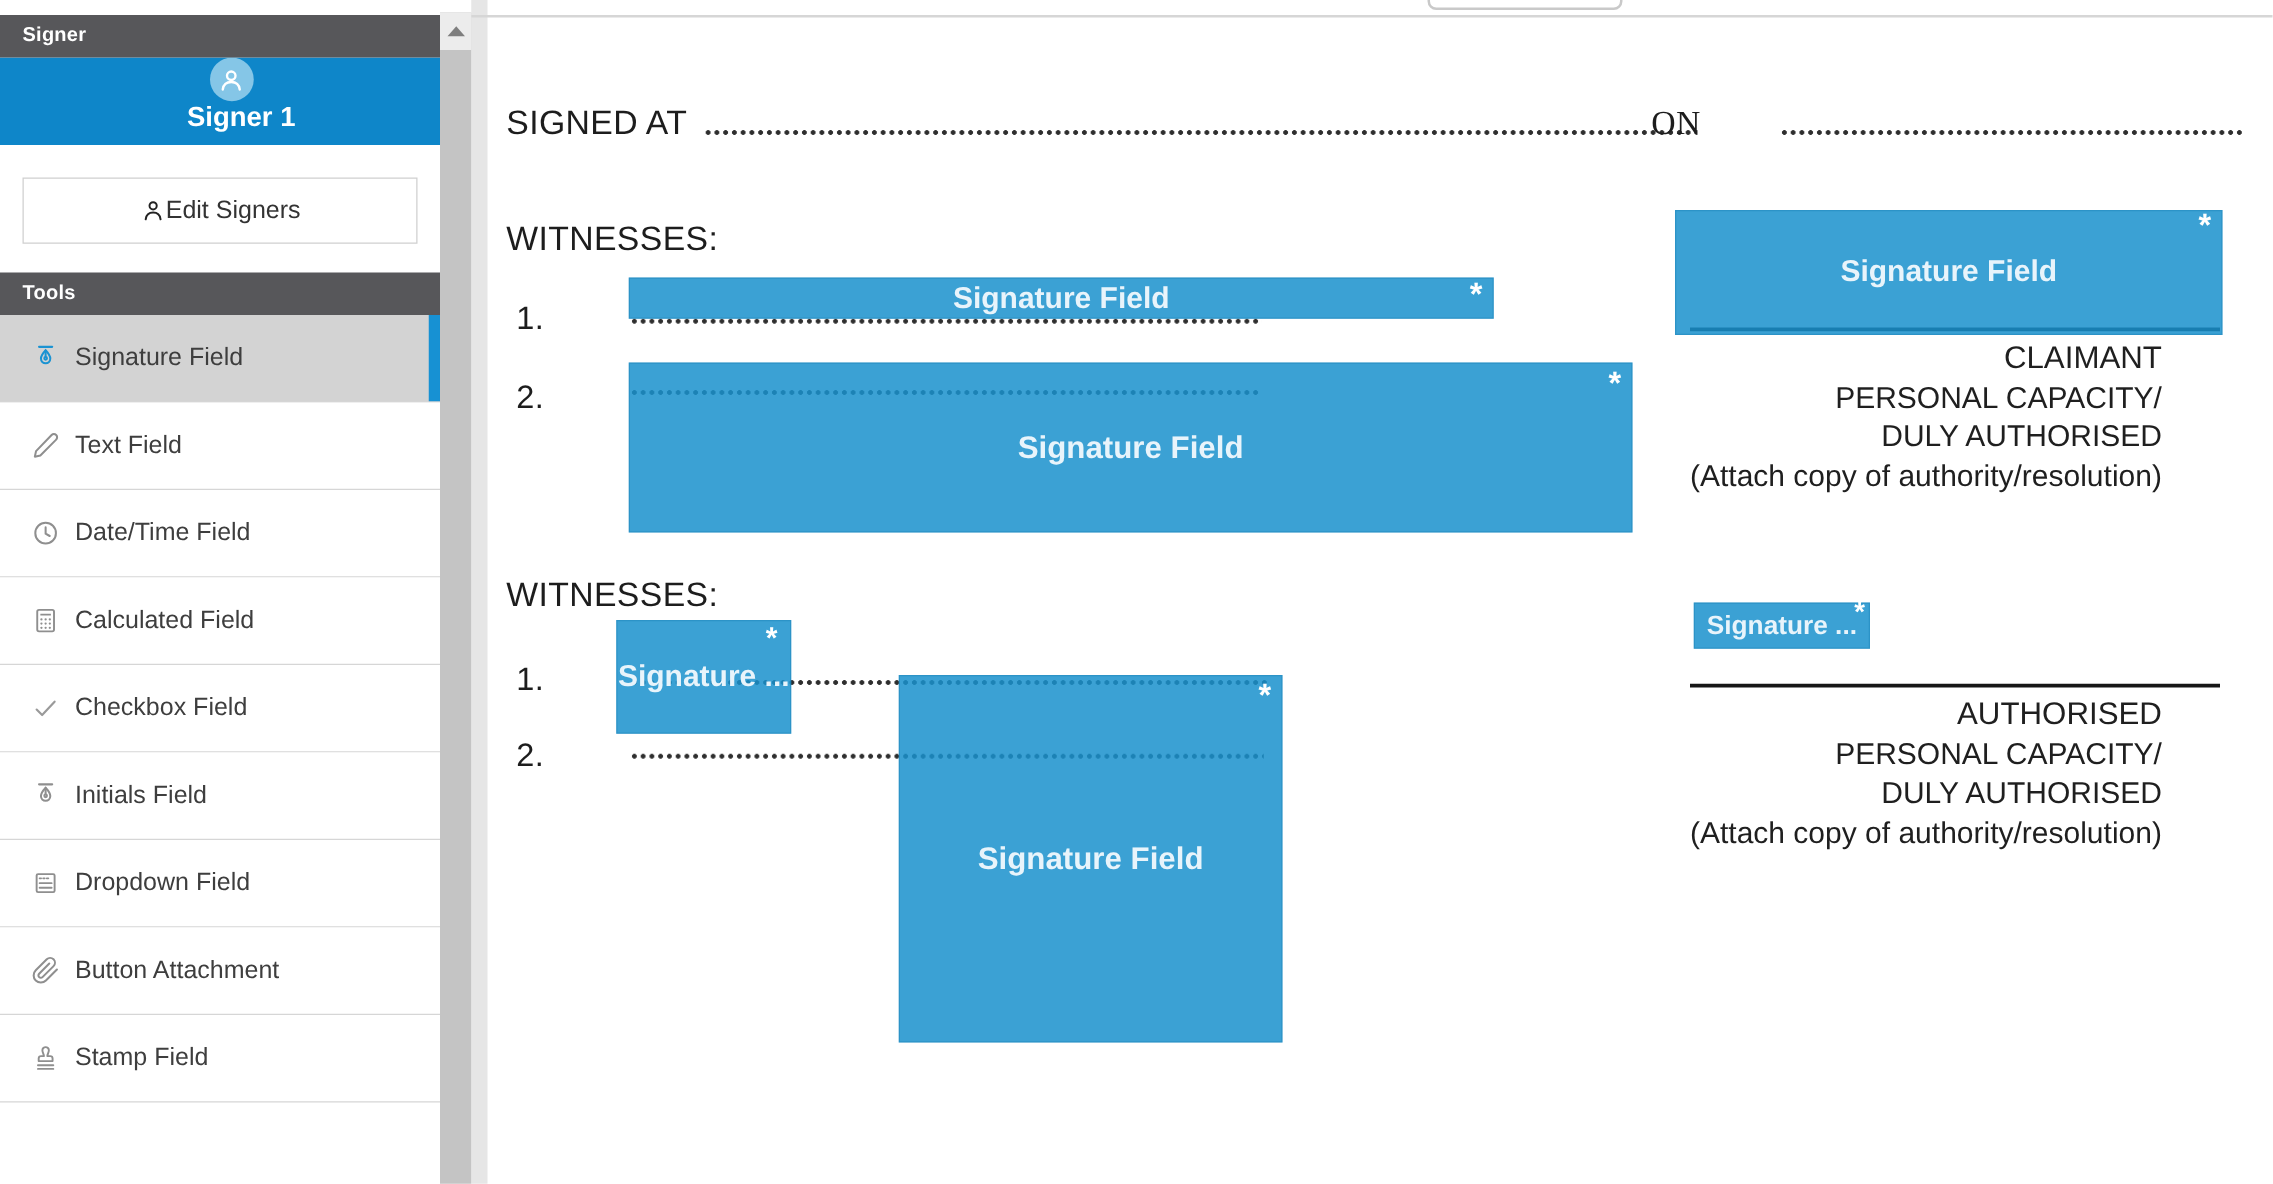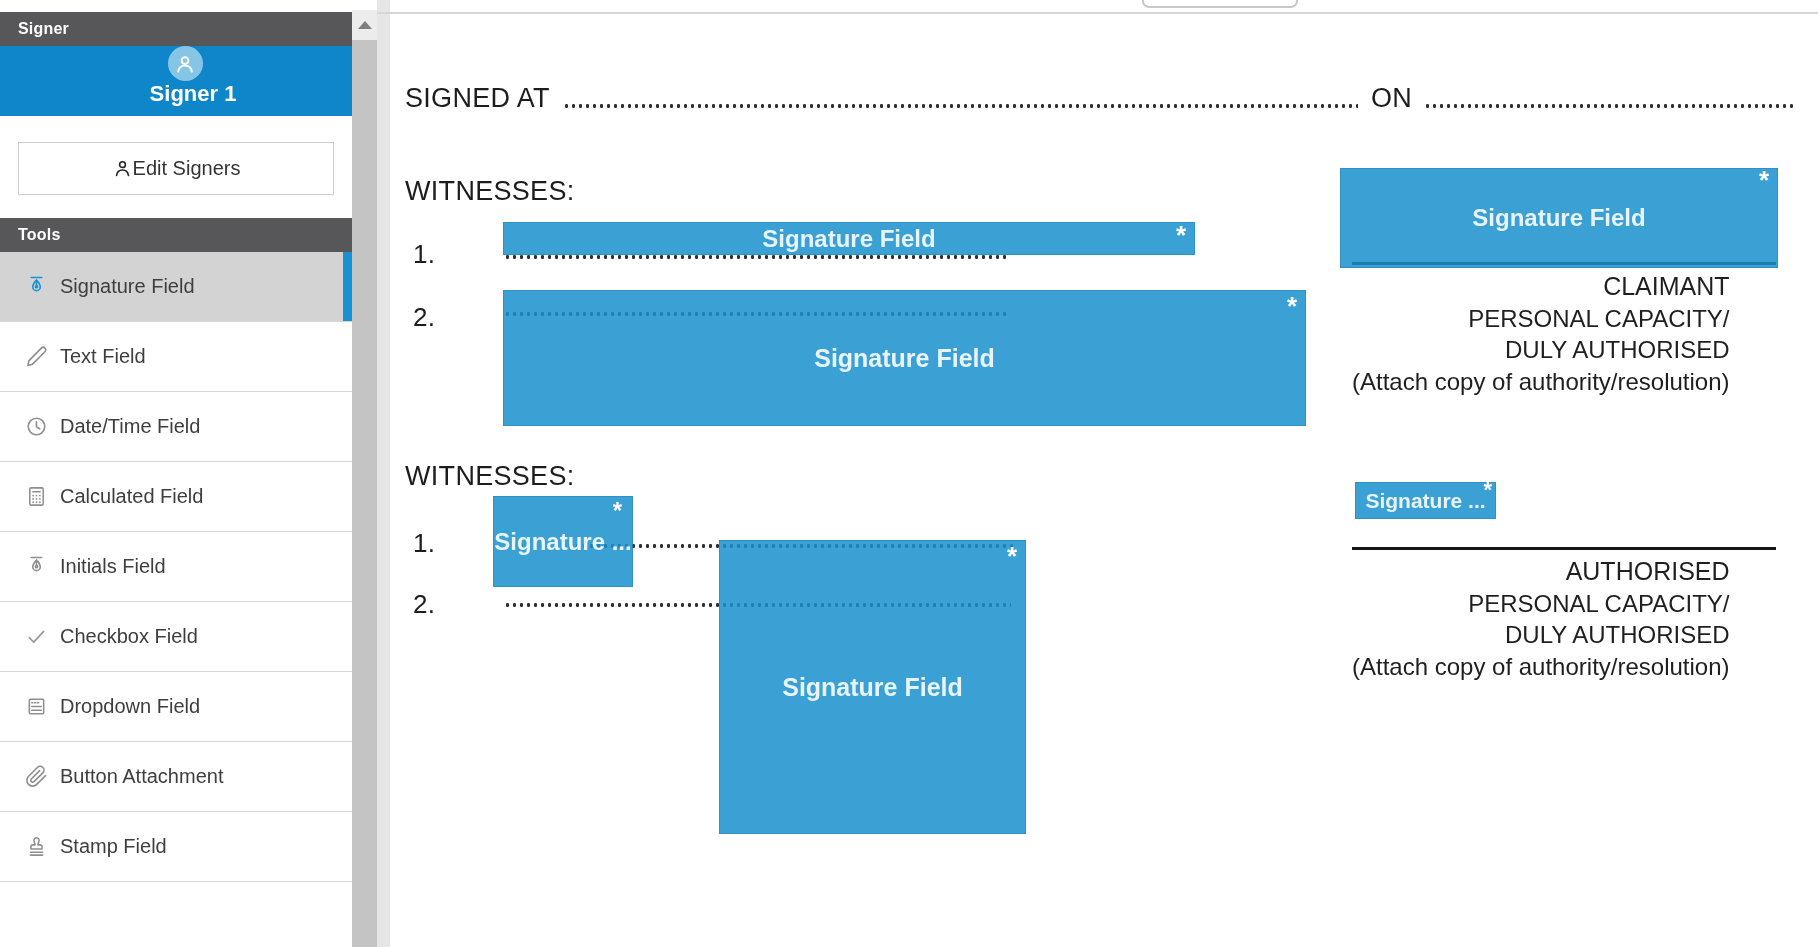--- a/index.html
+++ b/index.html
@@ -158,37 +158,37 @@
             <circle cx="12" cy="18" r="0.95"></circle>
             <circle cx="15.5" cy="18" r="0.95"></circle>
         </g>
       </svg>
     </span>
     <span class="tool-label">Calculated Field</span>
   </div>
 
   <div class="tool-row">
     <span class="ticon">
+      <svg width="23" height="23" viewBox="0 0 24 24" fill="none" stroke="#9a9a9a" stroke-width="1.8" stroke-linecap="round" stroke-linejoin="round">
+        <path d="M4.5 13.2l4.6 4.6L19.5 6.6"></path>
+      </svg>
+    </span>
+    <span class="tool-label">Checkbox Field</span>
+  </div>
+
+  <div class="tool-row">
+    <span class="ticon">
       <svg width="23" height="23" viewBox="0 0 24 24" fill="none" stroke="#8f8f8f" stroke-width="1.7" stroke-linecap="round">
         <line x1="6.5" y1="2.6" x2="17.5" y2="2.6"></line>
         <path d="M12 5.4c2.8 3 3.9 4.9 3.9 7a3.9 3.9 0 0 1-7.8 0c0-2.1 1.1-4 3.9-7z"></path>
         <line x1="12" y1="5.8" x2="12" y2="10.6"></line>
         <circle cx="12" cy="12.2" r="1.1"></circle>
       </svg>
     </span>
     <span class="tool-label">Initials Field</span>
-  </div>
-
-  <div class="tool-row">
-    <span class="ticon">
-      <svg width="23" height="23" viewBox="0 0 24 24" fill="none" stroke="#9a9a9a" stroke-width="1.8" stroke-linecap="round" stroke-linejoin="round">
-        <path d="M4.5 13.2l4.6 4.6L19.5 6.6"></path>
-      </svg>
-    </span>
-    <span class="tool-label">Checkbox Field</span>
   </div>
 
 
   <div class="tool-row">
     <span class="ticon">
       <svg width="23" height="23" viewBox="0 0 24 24" fill="none" stroke="#8f8f8f" stroke-width="1.6" stroke-linecap="round">
         <rect x="4.5" y="4.5" width="15" height="15" rx="1.2"></rect>
         <line x1="7" y1="8" x2="8.2" y2="8"></line>
           <line x1="10" y1="8" x2="11.2" y2="8"></line>
           <line x1="13" y1="8" x2="14.2" y2="8"></line>
@@ -226,21 +226,21 @@
   </div>
 </div>
 
 <div class="doc-area">
   <div class="page-edge"></div>
   <div class="top-hairline"></div>
   <div class="top-popup"></div>
 
   <div class="doc-text" style="left:28px; top:83px;">SIGNED AT</div>
   <div class="dots" style="left:186px; top:104px; width:795px;"></div>
-  <div class="doc-text" style="left:994px; top:83px;">ON</div>
+  <div class="doc-text" style="left:944px; top:83px;font-family:Liberation Serif, serif;">ON</div>
   <div class="dots" style="left:1047px; top:104px; width:372px;"></div>
 
   <div class="doc-text" style="left:28px; top:176px;">WITNESSES:</div>
 
   <div class="doc-text num" style="left:36px; top:239px;">1.</div>
   <div class="dots" style="left:127px; top:255px; width:505px;"></div>
 
   <div class="doc-text num" style="left:36px; top:302px;">2.</div>
   <div class="dots" style="left:127px; top:312px; width:505px;"></div>
 

